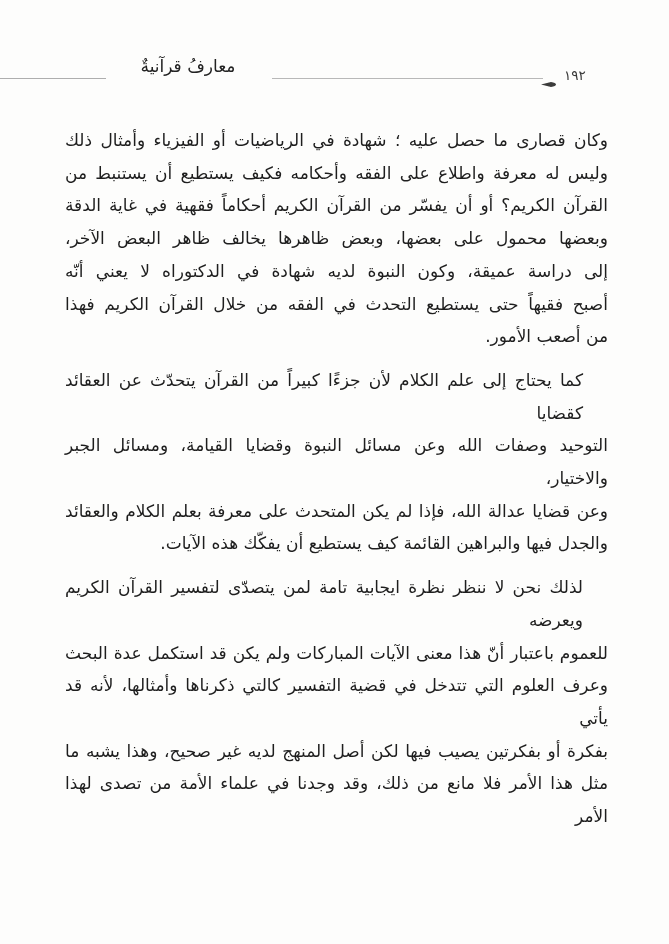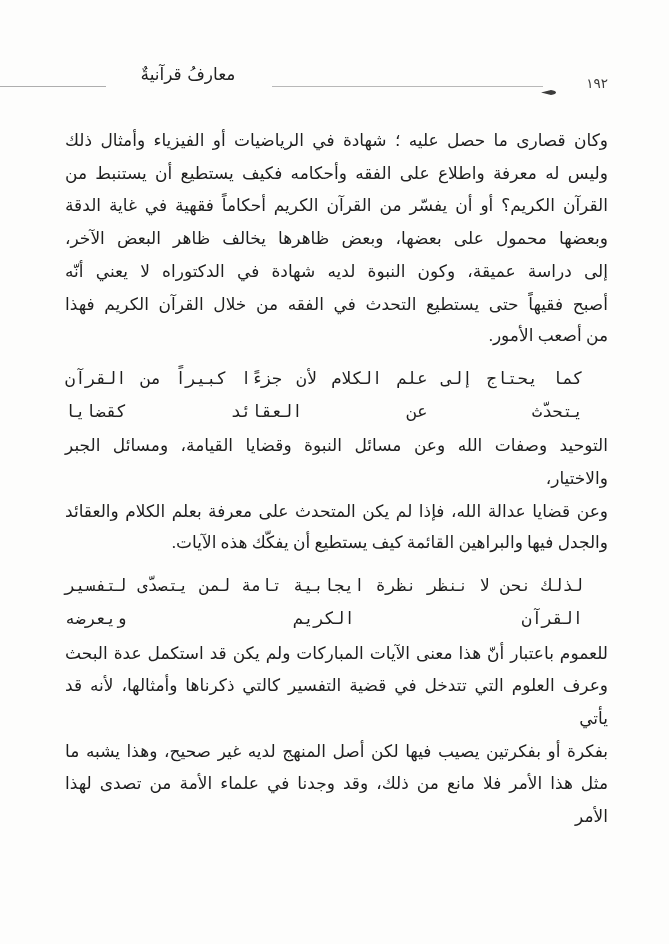--- a/index.html
+++ b/index.html
@@ -10,21 +10,21 @@
   .page {
     position: relative;
     width: 669px;
     height: 944px;
     background: #fdfdfc;
     font-family: "DejaVu Sans", sans-serif;
     color: #1d1d1d;
     overflow: hidden;
   }
   
-  .header { position: absolute; top: 16px; left: 0; width: 669px; height: 100px; }
+  .header { position: absolute; top: 8px; left: 0; width: 669px; height: 100px; }
   .rule {
     position: absolute;
     top: 70px;
     height: 1px;
     background: #aeaeae;
   }
   .rule-left  { left: 0;   width: 106px; }
   .rule-mid   { left: 272px; width: 271px; background: #b8b8b8; }
   .book-title {
     position: absolute;
@@ -40,21 +40,21 @@
   .arrow-wrap {
     position: absolute;
     left: 541px;
     top: 66px;
   }
   .page-number {
     position: absolute;
     top: 59px;
     left: 564px;
     width: 44px;
-    text-align: right;
+    text-align: left;
     direction: rtl;
     font-size: 13.5px;
     letter-spacing: 2px;
     color: #3a3a3a;
   }
   
   .body-text {
     position: absolute;
     top: 124px;
     right: 61px;
@@ -63,22 +63,22 @@
     font-size: 17px;
     line-height: 32.7px;
     color: #1e1e1e;
   }
   .para + .para { margin-top: 11px; }
   .line {
     text-align: justify;
     text-align-last: justify;
     white-space: normal;
   }
-  .line.last   { text-align-last: start; font-family: Liberation Serif, serif; }
-  .line.indent { padding-right: 25px; font-family: Liberation Mono, monospace; }
+  .line.last   { text-align-last: start; }
+  .line.indent { padding-right: 25px; }
 </style>
 </head>
 <body>
 
 <div class="page">
 
   <div class="header">
     <div class="rule rule-left"></div>
     <div class="book-title">معارفُ قرآنيةٌ</div>
     <div class="rule rule-mid"></div>

